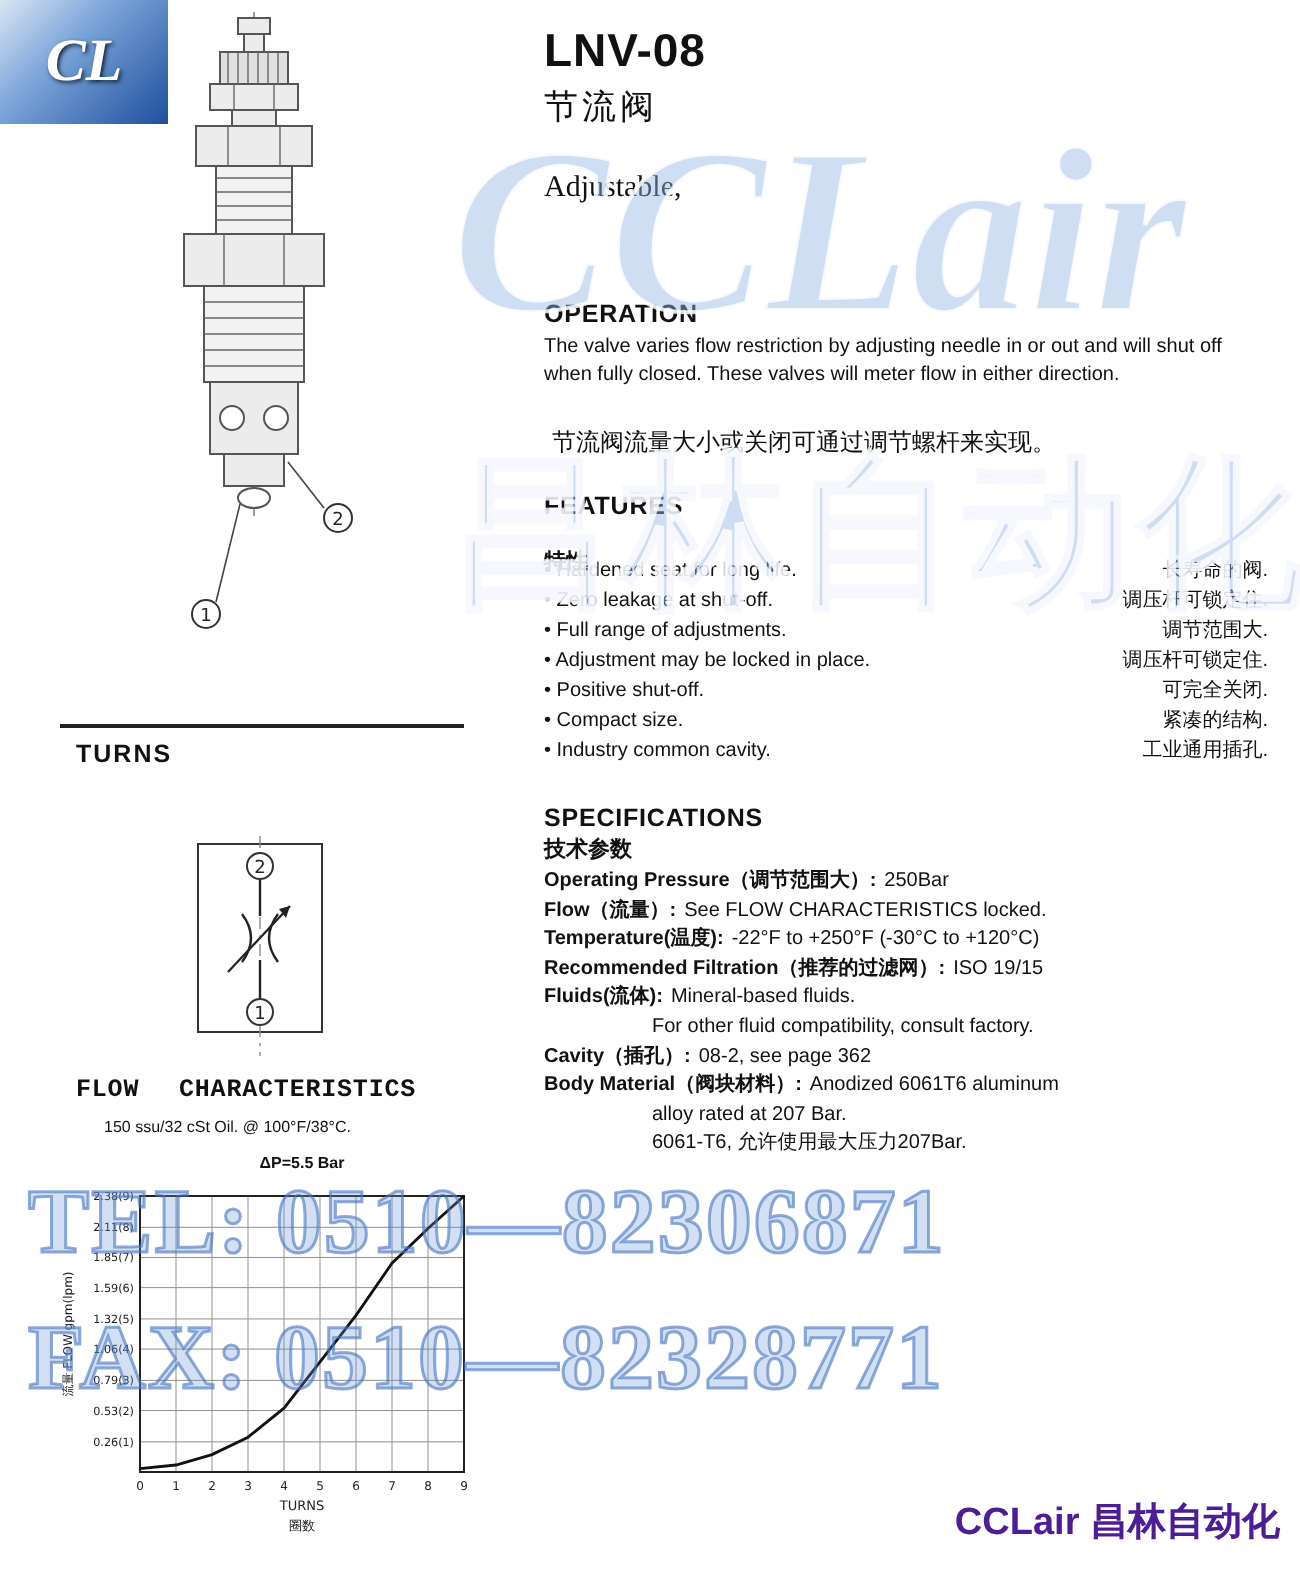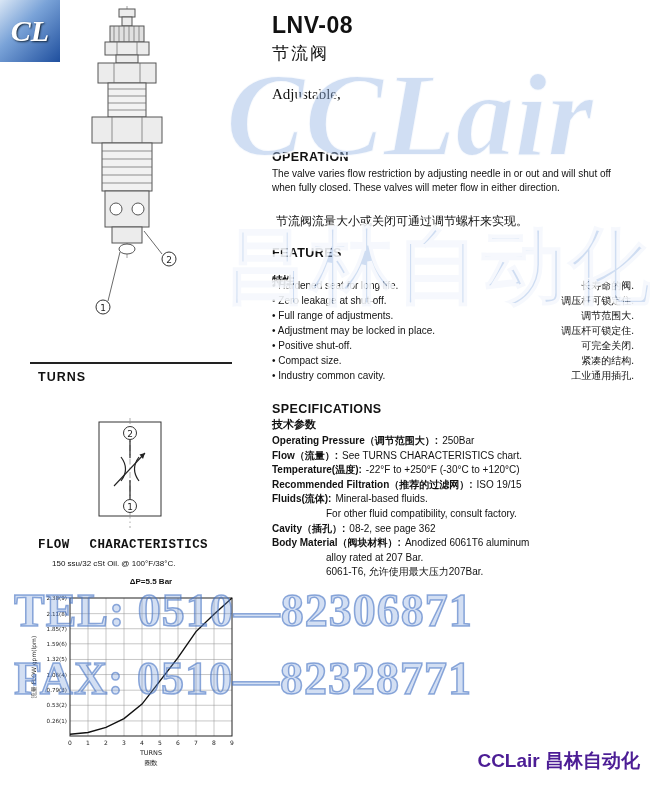--- a/index.html
+++ b/index.html
@@ -1,20 +1,20 @@
 <!DOCTYPE html>
 <html><head>
 <meta charset="utf-8">
 <style>
   html,body{margin:0;padding:0;background:#888;}
   .page{position:relative;width:650px;height:791px;background:#fff;overflow:hidden;
         font-family:"Liberation Sans",sans-serif;color:#111;}
   .abs{position:absolute;}
   
-  .logo{left:0;top:0;width:60px;height:62px;
+  .logo{left:0;top:0;width:84px;height:62px;
         background:linear-gradient(135deg,#d9e6f5 0%,#7aa3d8 40%,#1f4f9e 100%);
         display:flex;align-items:center;justify-content:center;z-index:2;}
   .logo span{font-family:"Liberation Serif",serif;font-style:italic;font-weight:bold;
         font-size:30px;color:#fff;text-shadow:1px 1px 2px #123;}
   
   .model{left:272px;top:12px;font-size:23px;font-weight:bold;letter-spacing:0.5px;}
   .title-cn{left:272px;top:42px;font-size:17px;letter-spacing:2px;}
   .subtitle1{left:272px;top:86px;font-size:15px;font-family:Liberation Serif, serif;}
   .subtitle2{left:272px;top:106px;font-size:15px;}
   .sec-head{font-weight:bold;font-size:12.5px;letter-spacing:0.4px;}
@@ -226,21 +226,21 @@
     <div class="feat-row">
         <span>• Industry common cavity.</span>
         <span>工业通用插孔.</span>
       </div>
   </div>
 
   <div class="abs spec-head sec-head">SPECIFICATIONS</div>
   <div class="abs spec-cnh">技术参数</div>
   <div class="abs spec-list">
     <div class="spec-row"><span class="lbl">Operating Pressure（调节范围大）:</span><span>250Bar</span></div>
-    <div class="spec-row"><span class="lbl">Flow（流量）:</span><span>See TURNS CHARACTERISTICS chart.</span></div>
+    <div class="spec-row"><span class="lbl">Flow（流量）:</span><span>See FLOW CHARACTERISTICS locked.</span></div>
     <div class="spec-row"><span class="lbl">Temperature(温度):</span><span>-22°F to +250°F (-30°C to +120°C)</span></div>
     <div class="spec-row"><span class="lbl">Recommended Filtration（推荐的过滤网）:</span><span>ISO 19/15</span></div>
     <div class="spec-row"><span class="lbl">Fluids(流体):</span><span>Mineral-based fluids.</span></div>
     <div class="spec-row indent"><span>For other fluid compatibility, consult factory.</span></div>
     <div class="spec-row"><span class="lbl">Cavity（插孔）:</span><span>08-2, see page 362</span></div>
     <div class="spec-row"><span class="lbl">Body Material（阀块材料）:</span><span>Anodized 6061T6 aluminum</span></div>
     <div class="spec-row indent"><span>alloy rated at 207 Bar.</span></div>
     <div class="spec-row indent"><span>6061-T6, 允许使用最大压力207Bar.</span></div>
   </div>
 

